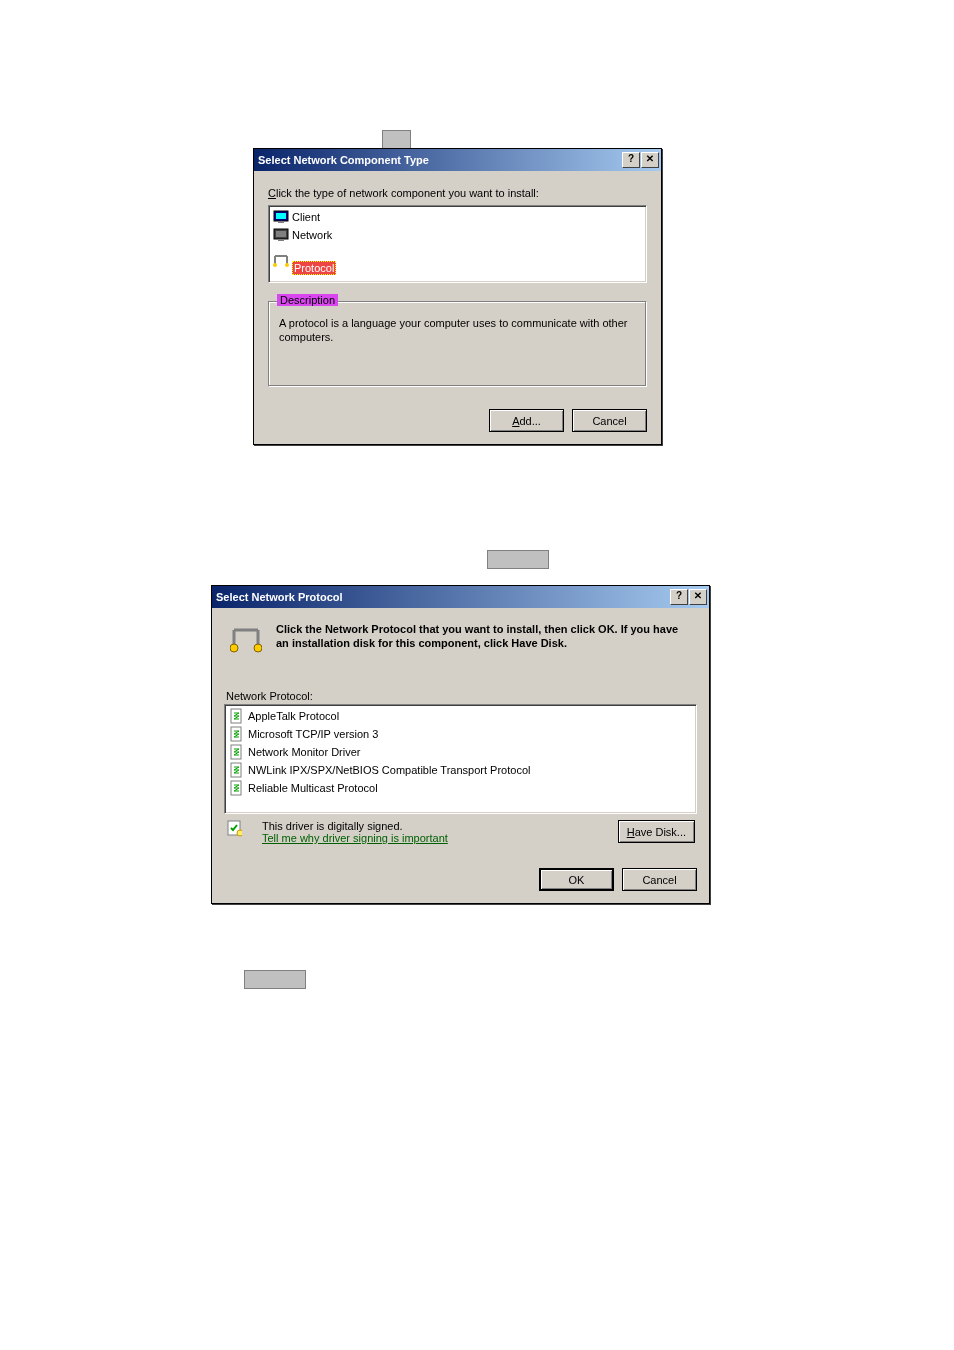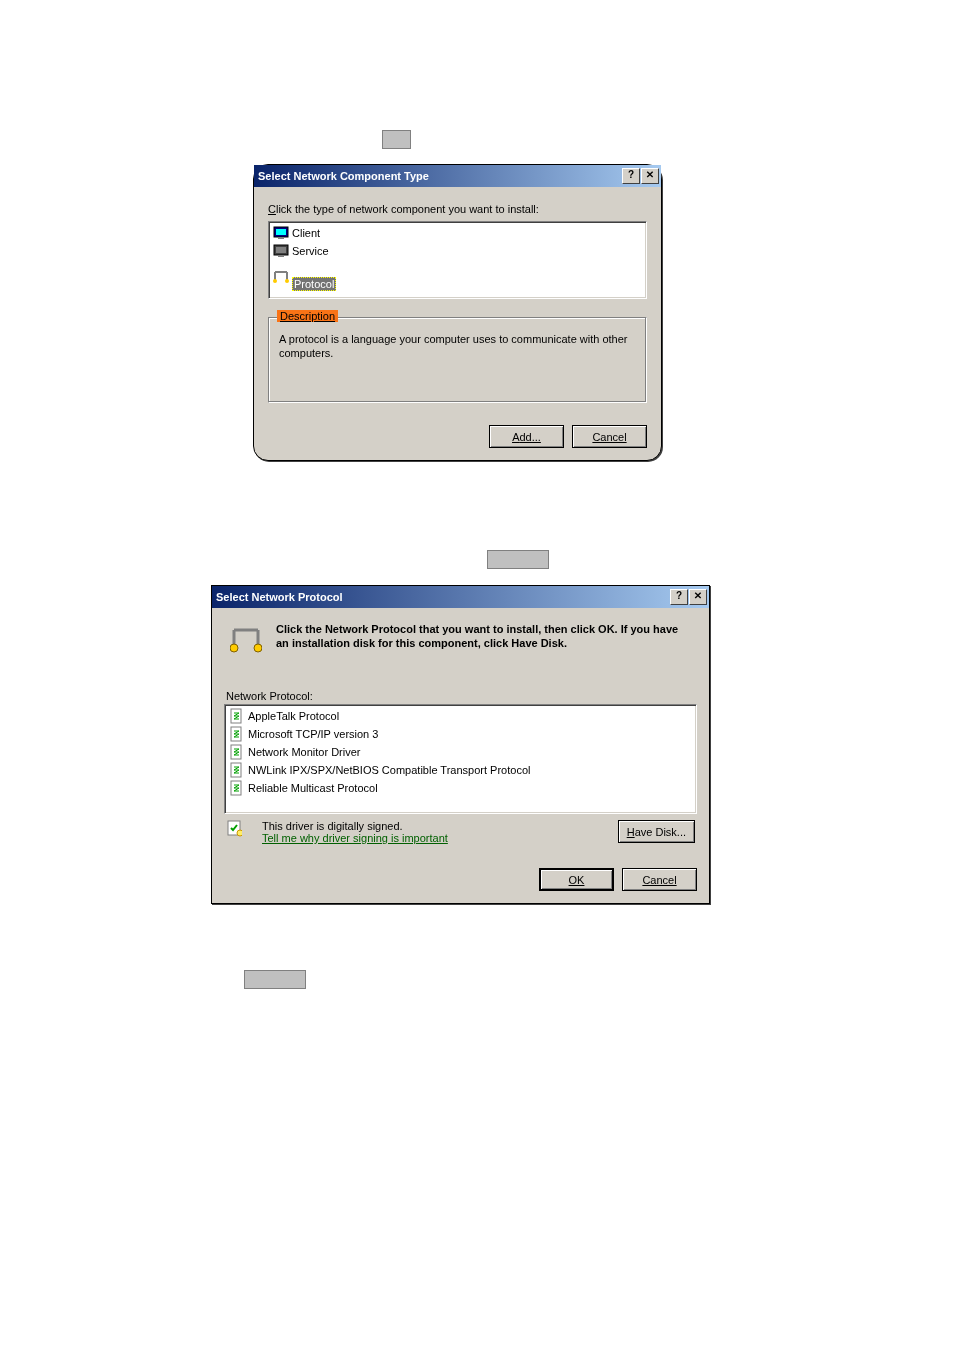--- a/index.html
+++ b/index.html
@@ -82,21 +82,21 @@
   }
   .list-item {
     display: flex;
     align-items: center;
     gap: 3px;
     padding: 1px 2px;
     white-space: nowrap;
     text-align: right;
   }
   .list-item.selected span.label {
-    background: #737373;
+    background: #ef4444;
     color: #fff;
     border: 1px dotted #ff0;
     padding: 0 1px;
     margin-top: 16px;
   }
   .iconbox {
     width: 16px; height: 16px;
     display: inline-flex;
     align-items: center; justify-content: center;
     flex-shrink: 0;
@@ -106,30 +106,28 @@
     border-right-color: #fff;
     border-bottom-color: #fff;
     box-shadow: inset -1px -1px 0 #808080, inset 1px 1px 0 #fff;
     margin-top: 18px;
     padding: 14px 10px 10px 10px;
     position: relative;
   }
   .groupbox .legend {
     position: absolute;
     top: -8px; left: 8px;
-    background: #f97316;
+    background: #d946ef;
     padding: 0 3px;
-    text-decoration: underline;
   }
   .btnrow {
     display: flex;
     justify-content: flex-end;
     gap: 8px;
     margin-top: 22px;
-    text-decoration: underline;
   }
   .btn {
     min-width: 75px;
     height: 23px;
     background: #d4d0c8;
     border: 1px solid #000;
     box-shadow: inset 1px 1px 0 #fff, inset -1px -1px 0 #808080;
     font-family: inherit;
     font-size: 11px;
     padding: 0 8px;
@@ -173,21 +171,21 @@
     cursor: pointer;
   }
 </style>
 </head>
 <body>
 
 <div class="placeholder-small" style="left:382px; top:130px;"></div>
 <div class="placeholder-med" style="left:487px; top:550px;"></div>
 <div class="placeholder-lg" style="left:244px; top:970px;"></div>
 
-<div class="dialog" style="left:253px; top:164px; width:407px;border-radius:15px;">
+<div class="dialog" style="left:253px; top:148px; width:407px;">
   <div class="titlebar">
     <span>Select Network Component Type</span>
     <div class="titlebar-buttons">
       <div class="titlebtn">?</div>
       <div class="titlebtn">✕</div>
     </div>
   </div>
   <div class="body">
     <div class="instr underline-first">Click the type of network component you want to install:</div>
 
@@ -203,21 +201,21 @@
         <span class="label">Client</span>
       </div>
       <div class="list-item">
         <span class="iconbox">
           <svg width="16" height="16">
               <rect x="1" y="2" width="14" height="10" fill="#404040" stroke="#000"></rect>
               <rect x="3" y="4" width="10" height="6" fill="#808080"></rect>
               <rect x="5" y="12" width="6" height="2" fill="#808080"></rect>
             </svg>
         </span>
-        <span class="label">Service</span>
+        <span class="label">Network</span>
       </div>
       <div class="list-item selected">
         <span class="iconbox">
           <svg width="16" height="16">
               <line x1="2" y1="4" x2="14" y2="4" stroke="#808080" stroke-width="2"></line>
               <line x1="2" y1="4" x2="2" y2="12" stroke="#808080" stroke-width="2"></line>
               <line x1="14" y1="4" x2="14" y2="12" stroke="#808080" stroke-width="2"></line>
               <circle cx="2" cy="13" r="2" fill="#ffcc00"></circle>
               <circle cx="14" cy="13" r="2" fill="#ffcc00"></circle>
             </svg>

